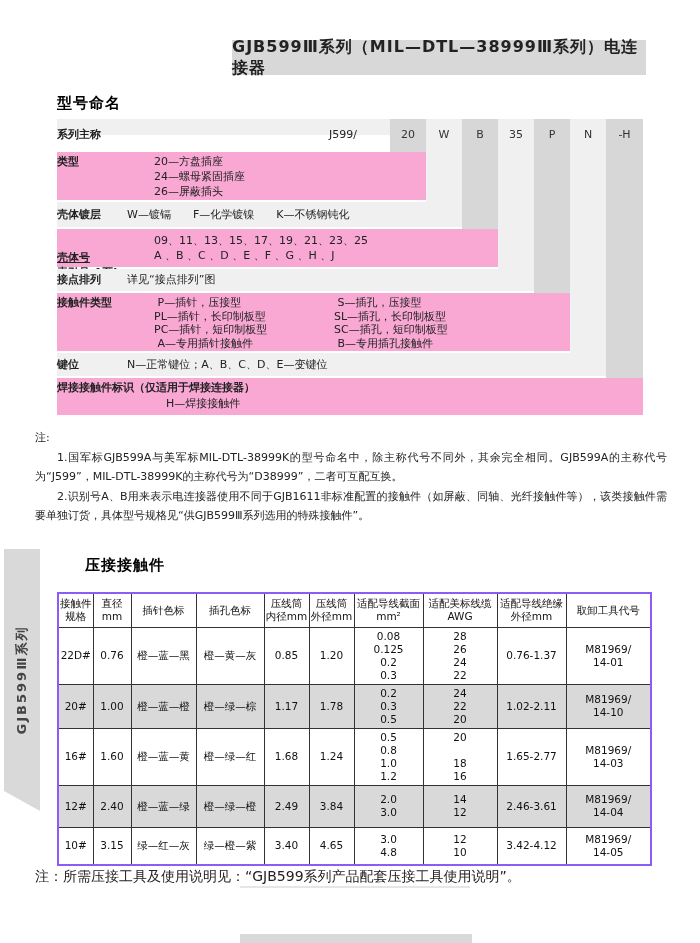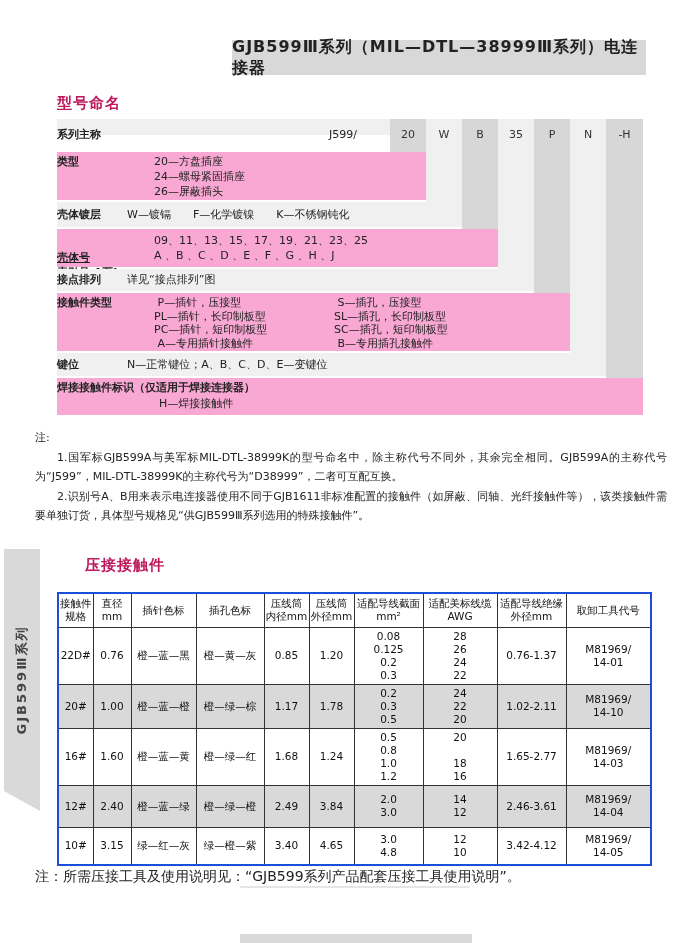--- a/index.html
+++ b/index.html
@@ -5,21 +5,21 @@
   html,body{margin:0;padding:0;background:#888;}
   .page{
     position:relative;width:700px;height:943px;margin:0 auto;background:#ffffff;
     font-family:"DejaVu Sans","Liberation Sans",sans-serif;color:#1a1a1a;overflow:hidden;
   }
   .title-bar{
     position:absolute;left:232px;top:40px;width:414px;height:35px;background:#d8d8d8;
     display:flex;align-items:center;justify-content:center;
     font-size:16px;font-weight:bold;letter-spacing:1px;color:#222;
   }
-  .sec-head{position:absolute;font-size:15px;font-weight:bold;color:#be185d;letter-spacing:1px;}
+  .sec-head{position:absolute;font-size:15px;font-weight:bold;color:#000000;letter-spacing:1px;}
   
   .band{position:absolute;top:119px;}
   .band.dark{background:#d7d7d7;}
   .band.light{background:#f0f0f0;}
   .band .code{display:block;width:100%;text-align:center;line-height:31px;font-size:11px;color:#333;}
   .srow{position:absolute;left:57px;display:flex;font-size:11px;}
   .srow.dark{background:#f9a8d4;gap:27px;}
   .srow.light{background:#f0f0f0;}
   .stair-label{width:70px;flex:none;font-weight:bold;white-space:pre;color:#222;}
   .stair-lines{white-space:pre;color:#222;}
@@ -38,21 +38,21 @@
   }
   
   table.crimp{
     position:absolute;left:57px;top:592px;width:593px;border-collapse:collapse;table-layout:fixed;
     font-size:10.5px;color:#111;
   }
   table.crimp th,table.crimp td{
     border:1px solid #333;text-align:center;vertical-align:middle;
     white-space:pre-line;line-height:13px;padding:2px 1px;font-weight:normal;
   }
-  table.crimp{border:2px solid #1d4ed8;}
+  table.crimp{border:2px solid #8b5cf6;}
   table.crimp tr.alt{background:#d9d9d9;}
   .crimp-note{position:absolute;left:35px;top:868px;font-size:14px;color:#222;}
   .footer-line{position:absolute;left:240px;top:886px;width:230px;height:2px;background:#e6e6e6;}
   .footer-bar{position:absolute;left:240px;top:934px;width:232px;height:9px;background:#d9d9d9;}
 </style>
 </head>
 <body>
 
 <div class="page">
 
@@ -123,21 +123,21 @@
     <span class="stair-lines" style="line-height:22px;">详见“接点排列”图</span>
   </div>
 
   <div class="srow light" style="top:353px;height:23px;width:549px;">
     <span class="stair-label" style="line-height:23px;">键位</span>
     <span class="stair-lines" style="line-height:23px;">N—正常键位；A、B、C、D、E—变键位</span>
   </div>
 
   <div class="srow dark" style="top:378px;height:37px;width:586px;display:block;">
     <div class="stair-label" style="width:auto;padding-top:2px;line-height:16px;">焊接接触件标识（仅适用于焊接连接器）</div>
-    <div class="stair-lines" style="padding-left:102px;line-height:16px;">H—焊接接触件</div>
+    <div class="stair-lines" style="padding-left:73px;line-height:16px;margin-left:36px;">H—焊接接触件</div>
   </div>
 
   <div class="notes">
     <p class="note-tag">注:</p>
     <p>1.国军标GJB599A与美军标MIL-DTL-38999K的型号命名中，除主称代号不同外，其余完全相同。GJB599A的主称代号为“J599”，MIL-DTL-38999K的主称代号为“D38999”，二者可互配互换。</p>
     <p>2.识别号A、B用来表示电连接器使用不同于GJB1611非标准配置的接触件（如屏蔽、同轴、光纤接触件等），该类接触件需要单独订货，具体型号规格见“供GJB599Ⅲ系列选用的特殊接触件”。</p>
   </div>
 
   <div class="side-tab">
     <span>GJB599Ⅲ系列</span>

